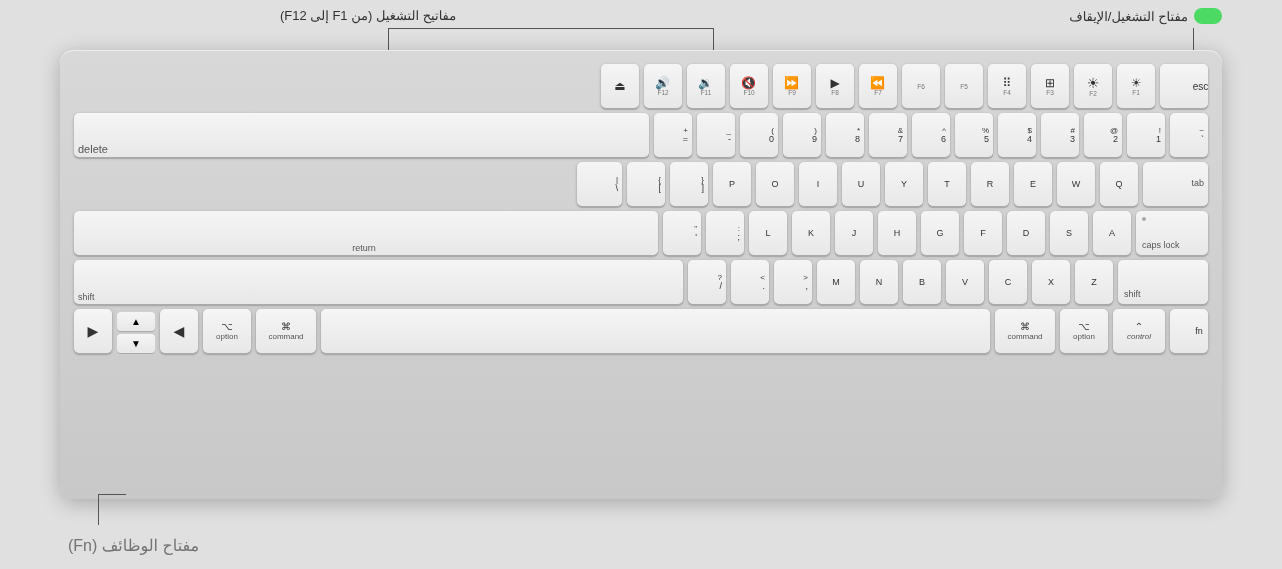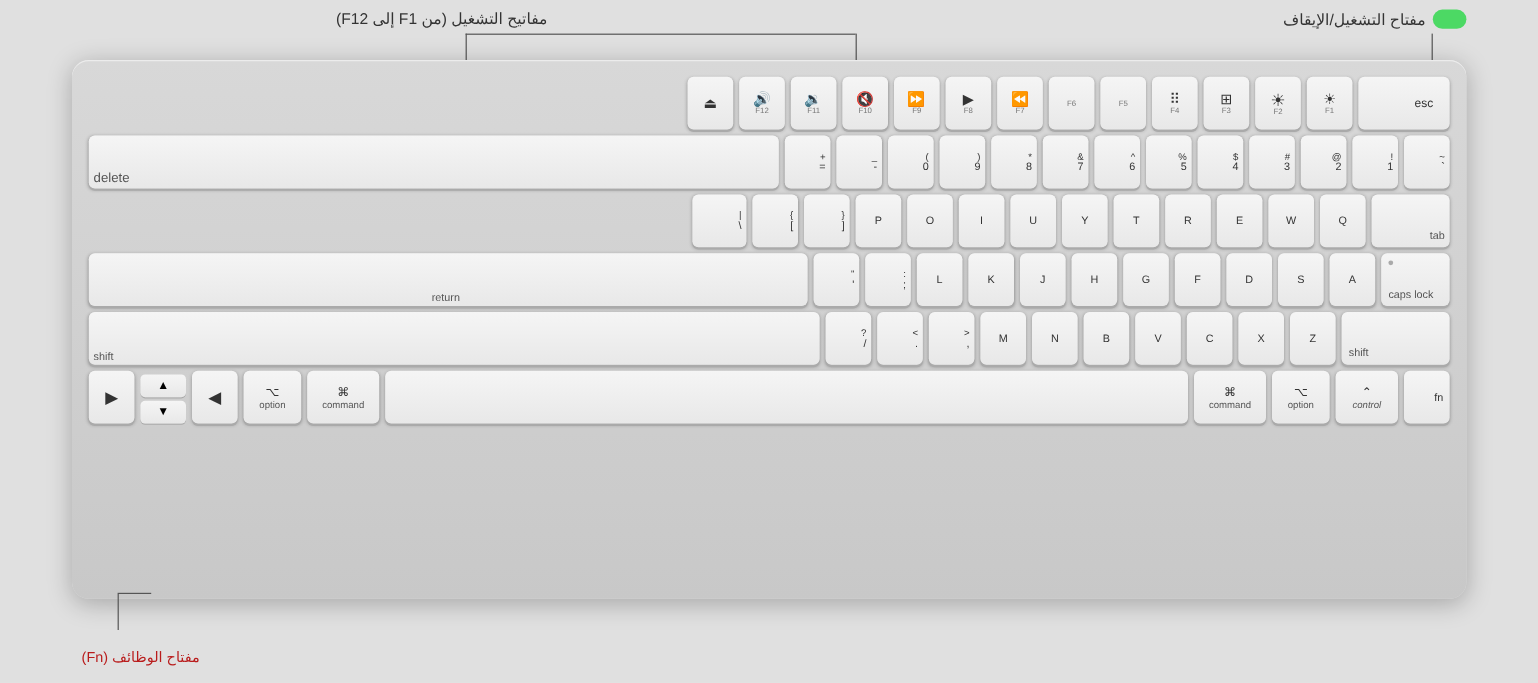--- a/index.html
+++ b/index.html
@@ -102,33 +102,33 @@
     .key .key-icon {
       font-size: 12px;
       line-height: 1;
     }
     .key .key-sublabel {
       font-size: 6.5px;
       color: #777;
     }
 
     
-    .key-esc { width: 76px; padding-left: 37px; }
+    .key-esc { width: 48px; padding-left: 37px; }
     .key-fn-row { width: 38px; }
     .key-eject { width: 38px; }
 
     .key-backtick { width: 38px; }
     .key-num { width: 38px; }
     .key-delete { flex: 1; align-items: flex-end; justify-content: flex-end; padding-right: 8px; }
 
-    .key-tab { width: 65px; align-items: flex-start; justify-content: flex-end; padding-bottom: 5px; padding-left: 6px; }
+    .key-tab { width: 65px; align-items: flex-start; justify-content: center; padding-bottom: 5px; padding-left: 6px; }
     .key-alpha { width: 38px; }
     .key-backslash { width: 45px; }
 
-    .key-caps { width: 57px; align-items: flex-start; justify-content: flex-end; padding-bottom: 5px; padding-left: 6px; }
+    .key-caps { width: 72px; align-items: flex-start; justify-content: flex-end; padding-bottom: 5px; padding-left: 6px; }
     .key-return { flex: 1; align-items: center; justify-content: flex-end; padding-right: 8px; }
 
     .key-shift-l { width: 90px; align-items: flex-start; justify-content: flex-end; padding-bottom: 5px; padding-left: 6px; }
     .key-shift-r { flex: 1; align-items: flex-end; justify-content: flex-end; padding-right: 8px; }
 
     .key-fn { width: 38px; padding-left: 24px; }
     .key-control { width: 52px; }
     .key-option { width: 48px; }
     .key-command { width: 60px; }
     .key-space { flex: 1; }
@@ -443,21 +443,21 @@
         <div class="key-arrow-half">▼</div>
       </div>
       <div class="key key-arrow-lr">
         <span style="font-size:14px;">▶</span>
       </div>
     </div>
 
   </div>
 
   <div style="position:absolute;bottom:14px;left:68px;">
-    <div style="font-size:12px;color:#b91c1c;">
+    <div style="font-size:16px;color:#737373;">
       <span>مفتاح الوظائف (Fn)</span>
     </div>
   </div>
 
   <div style="position:absolute;bottom:44px;left:98px;width:1px;height:30px;background:#555;"></div>
   <div style="position:absolute;bottom:74px;left:98px;width:28px;height:1px;background:#555;"></div>
 
 </div>
 
 </body></html>

